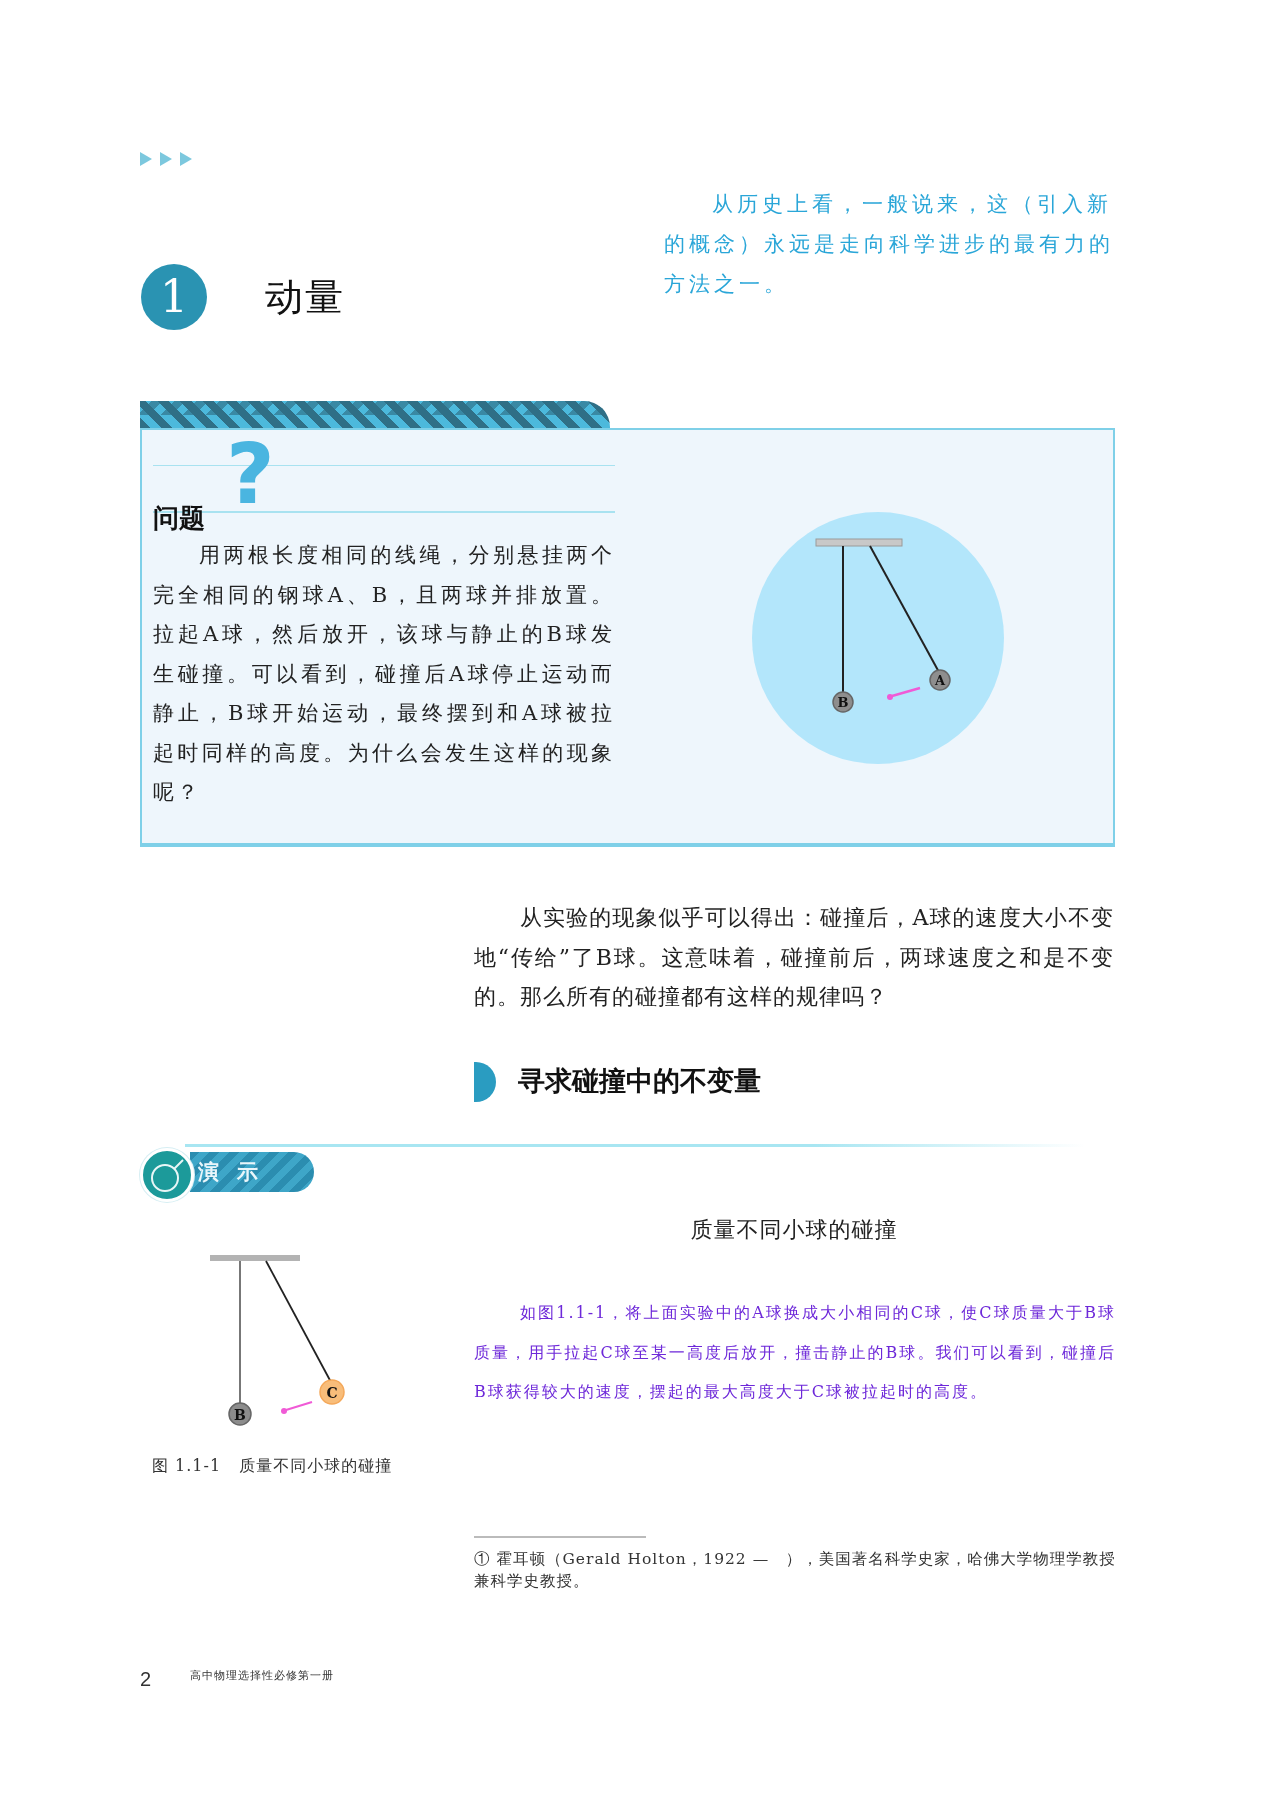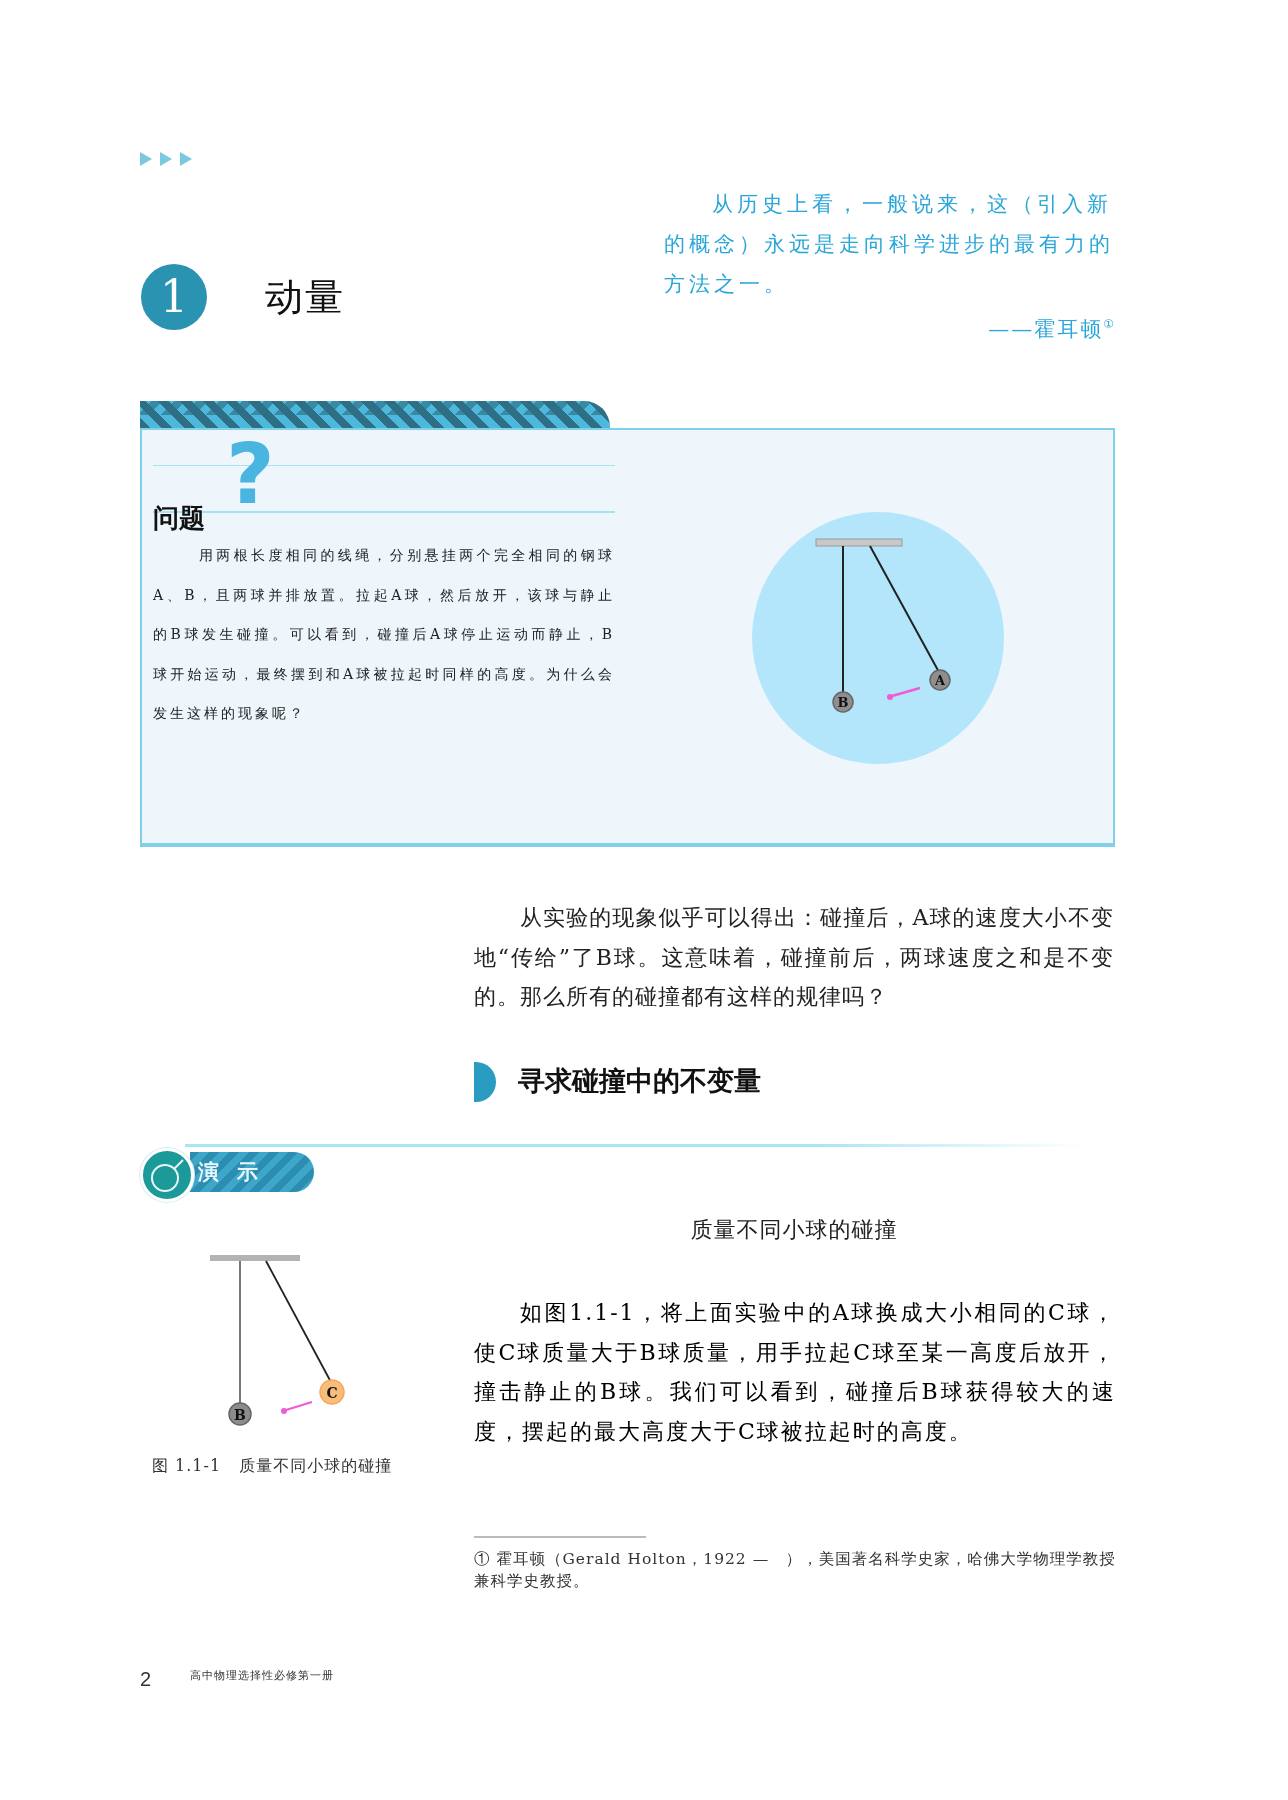--- a/index.html
+++ b/index.html
@@ -25,40 +25,40 @@
   .qtab { left:140px; top:401px; width:470px; height:28px; border-radius:0 26px 0 0;
     background: repeating-linear-gradient(45deg,#2f6f86 0 8px,#4cb9dc 8px 16px);
     overflow:hidden; }
   .qtab::after { content:""; position:absolute; inset:0; background: repeating-linear-gradient(-45deg, rgba(47,111,134,0.65) 0 8px, transparent 8px 16px); clip-path: polygon(0 0,100% 0,100% 50%,0 50%); }
   .qbox { left:140px; top:428px; width:975px; height:418px; background:#eef6fc; border:2px solid #7fd0e8; border-top:2px solid #7fd0e8; }
   .qbox-bottom { left:140px; top:843px; width:975px; height:4px; background:#7fd0e8; }
   .qhead-line1 { left:153px; top:465px; width:462px; height:1px; background:#a8e2f0; }
   .qhead-line2 { left:153px; top:511px; width:462px; height:2px; background:#a8e2f0; }
   .qhead { left:153px; top:470px; font-family:"DejaVu Sans",sans-serif; font-weight:bold; font-size:26px; color:#111;margin-top:31px; }
   .qmark { left:226px; top:432px; font-family:"DejaVu Sans",sans-serif; font-weight:bold; font-size:84px; line-height:84px; color:#4ab5e0; }
-  .qtext { left:153px; top:536px; width:462px; font-size:14px; line-height:39.5px; color:#222; letter-spacing:3px; text-align:justify; }
+  .qtext { left:153px; top:536px; width:462px; font-size:21px; line-height:39.5px; color:#222; letter-spacing:3px; text-align:justify; }
   .qtext p { text-indent:46px; }
 
   .circle-fig { left:752px; top:512px; width:252px; height:252px; border-radius:50%; background:#b3e6fb; }
 
   
   .body1 { left:474px; top:898px; width:640px; font-size:22px; line-height:39.5px; color:#222; letter-spacing:1px; text-align:justify; }
   .body1 p { text-indent:46px; }
 
   
   .sec-mark { left:474px; top:1062px; width:22px; height:40px; border-radius:0 22px 22px 0; background:#2a9cc1; }
   .sec-title { left:518px; top:1060px; font-family:"DejaVu Sans",sans-serif; font-weight:bold; font-size:27px; line-height:42px; color:#111; }
 
   
   .demo-line { left:185px; top:1144px; width:900px; height:3px; background:linear-gradient(90deg,#a8e6f2,#a8e6f2 70%,rgba(168,230,242,0)); }
   .demo-pill { left:190px; top:1152px; width:124px; height:40px; border-radius:0 20px 20px 0; background: repeating-linear-gradient(135deg,#2b8db0 0 7px,#3ea6c8 7px 14px); color:#e9f6fb; font-family:"DejaVu Sans",sans-serif; font-weight:bold; font-size:21px; line-height:40px; padding-left:8px; letter-spacing:18px; }
   .demo-icon { left:140px; top:1148px; width:54px; height:54px; border-radius:50%; background:#1c9a9a; border:3px solid #fff; box-shadow:0 0 0 1px #d6eef3; }
 
   .demo-title { left:474px; top:1210px; width:640px; text-align:center; font-size:22px; line-height:40px; color:#222; letter-spacing:1px; }
-  .demo-text { left:474px; top:1293px; width:642px; font-size:22px; line-height:39.5px; color:#000000; letter-spacing:2px; text-align:justify; }
+  .demo-text { left:474px; top:1293px; width:642px; font-size:16px; line-height:39.5px; color:#6d28d9; letter-spacing:2px; text-align:justify; }
   .demo-text p { text-indent:46px; }
 
   .fig2 { left:180px; top:1230px; width:250px; height:210px; }
   .fig-caption { left:152px; top:1456px; font-size:16px; color:#333; letter-spacing:1px; }
   .fig-caption .num { margin-right:18px;margin-top:20px; }
 
   
   .fn-rule { left:474px; top:1536px; width:172px; height:2px; background:#bbbbbb; }
   .fn-text { left:474px; top:1548px; width:642px; font-size:15.5px; line-height:22px; color:#333; letter-spacing:1px; }
 
@@ -70,21 +70,20 @@
 <body>
 
 <div class="abs arrows">
   <span class="arrow"></span>
   <span class="arrow"></span>
   <span class="arrow"></span>
 </div>
 
 <div class="abs quote">
   <p>从历史上看，一般说来，这（引入新的概念）永远是走向科学进步的最有力的方法之一。</p>
-  <div class="quote-author"><span>——霍耳顿</span><sup>①</sup></div>
 </div>
 
 <div class="abs chap-num">1</div>
 <div class="abs chap-title">动量</div>
 
 <div class="abs qtab"></div>
 <div class="abs qbox"></div>
 <div class="abs qbox-bottom"></div>
 <div class="abs qhead-line1"></div>
 <div class="abs qhead-line2"></div>

